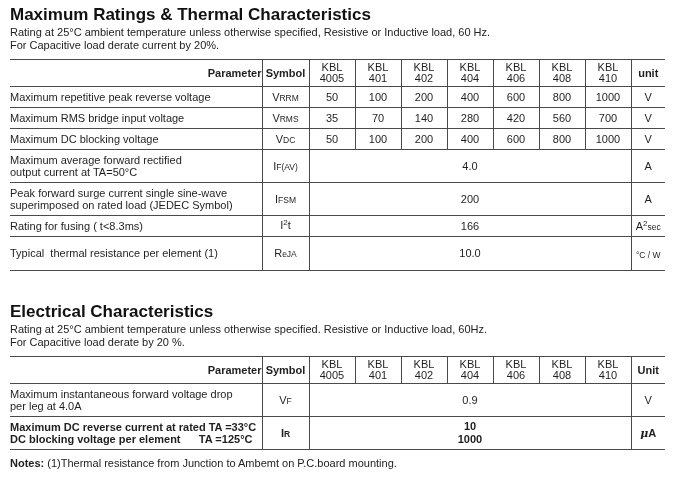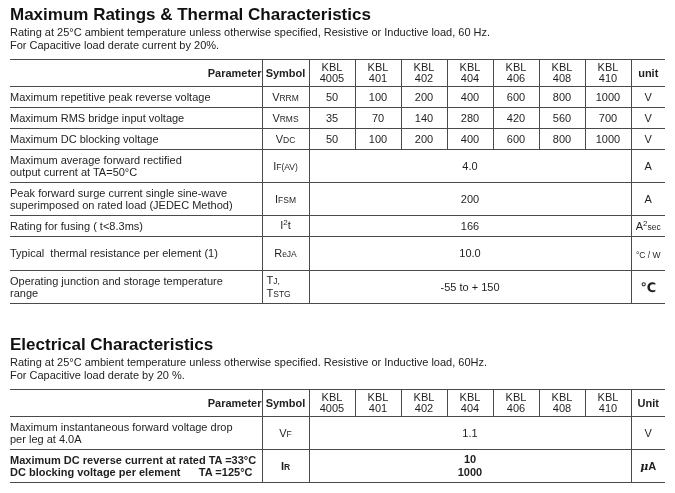--- a/index.html
+++ b/index.html
@@ -147,21 +147,21 @@
               <div class="sline"><span>I</span><span class="seg-sm">F(AV)</span></div>
             </td>
             <td class="spanv bl" colspan="7">
               <div class="vline">4.0</div>
             </td>
             <td class="unit bl"><span>A</span></td>
           </tr>
           <tr style="height: 33px;">
             <td class="param">
               <div class="pline">Peak forward surge current single sine-wave</div>
-              <div class="pline">superimposed on rated load (JEDEC Method)</div>
+              <div class="pline">superimposed on rated load (JEDEC Symbol)</div>
             </td>
             <td class="symbol bl">
               <div class="sline"><span>I</span><span class="seg-sm">FSM</span></div>
             </td>
             <td class="spanv bl" colspan="7">
               <div class="vline">200</div>
             </td>
             <td class="unit bl"><span>A</span></td>
           </tr>
           <tr style="height: 21px; margin-top: 29px;">
@@ -180,34 +180,20 @@
             <td class="param">
               <div class="pline">Typical  thermal resistance per element (1)</div>
             </td>
             <td class="symbol bl">
               <div class="sline"><span>R</span><span class="seg-sm">eJA</span></div>
             </td>
             <td class="spanv bl" colspan="7">
               <div class="vline">10.0</div>
             </td>
             <td class="unit bl"><span class="seg-sm">°C / W</span></td>
-          </tr>
-          <tr style="height: 33px;">
-            <td class="param">
-              <div class="pline">Operating junction and storage temperature</div>
-              <div class="pline">range</div>
-            </td>
-            <td class="symbol bl al-left">
-              <div class="sline"><span>T</span><span class="seg-sm">J,</span></div>
-              <div class="sline"><span>T</span><span class="seg-sm">STG</span></div>
-            </td>
-            <td class="spanv bl" colspan="7">
-              <div class="vline">-55 to + 150</div>
-            </td>
-            <td class="unit bl"><span class="seg-big">℃</span></td>
           </tr>
         </tbody>
       </table>
   </section>
 
   <div class="gap"></div>
 
   <section>
     <h1 class="sec-title">Electrical Characteristics</h1>
     <p class="sub">Rating at 25°C ambient temperature unless otherwise specified. Resistive or Inductive load, 60Hz.</p>
@@ -263,35 +249,36 @@
         <tbody>
           <tr style="height: 33px;">
             <td class="param">
               <div class="pline">Maximum instantaneous forward voltage drop</div>
               <div class="pline">per leg at 4.0A</div>
             </td>
             <td class="symbol bl">
               <div class="sline"><span>V</span><span class="seg-sm">F</span></div>
             </td>
             <td class="spanv bl" colspan="7">
-              <div class="vline">1.1</div>
+              <div class="vline">0.9</div>
             </td>
             <td class="unit bl"><span>V</span></td>
           </tr>
           <tr class="bold-row" style="height: 33px;">
             <td class="param">
               <div class="pline">Maximum DC reverse current at rated TA =33°C</div>
               <div class="pline">DC blocking voltage per element      TA =125°C</div>
             </td>
             <td class="symbol bl">
               <div class="sline"><span>I</span><span class="seg-sm">R</span></div>
             </td>
             <td class="spanv bl" colspan="7">
               <div class="vline">10</div>
               <div class="vline">1000</div>
             </td>
             <td class="unit bl"><span class="seg-it">μ</span><span>A</span></td>
           </tr>
         </tbody>
       </table>
+    <p class="notes"><span class="nlabel">Notes:</span> <span>(1)Thermal resistance from Junction to Ambemt on P.C.board mounting.</span></p>
   </section>
 
 </div>
 
 </body></html>

